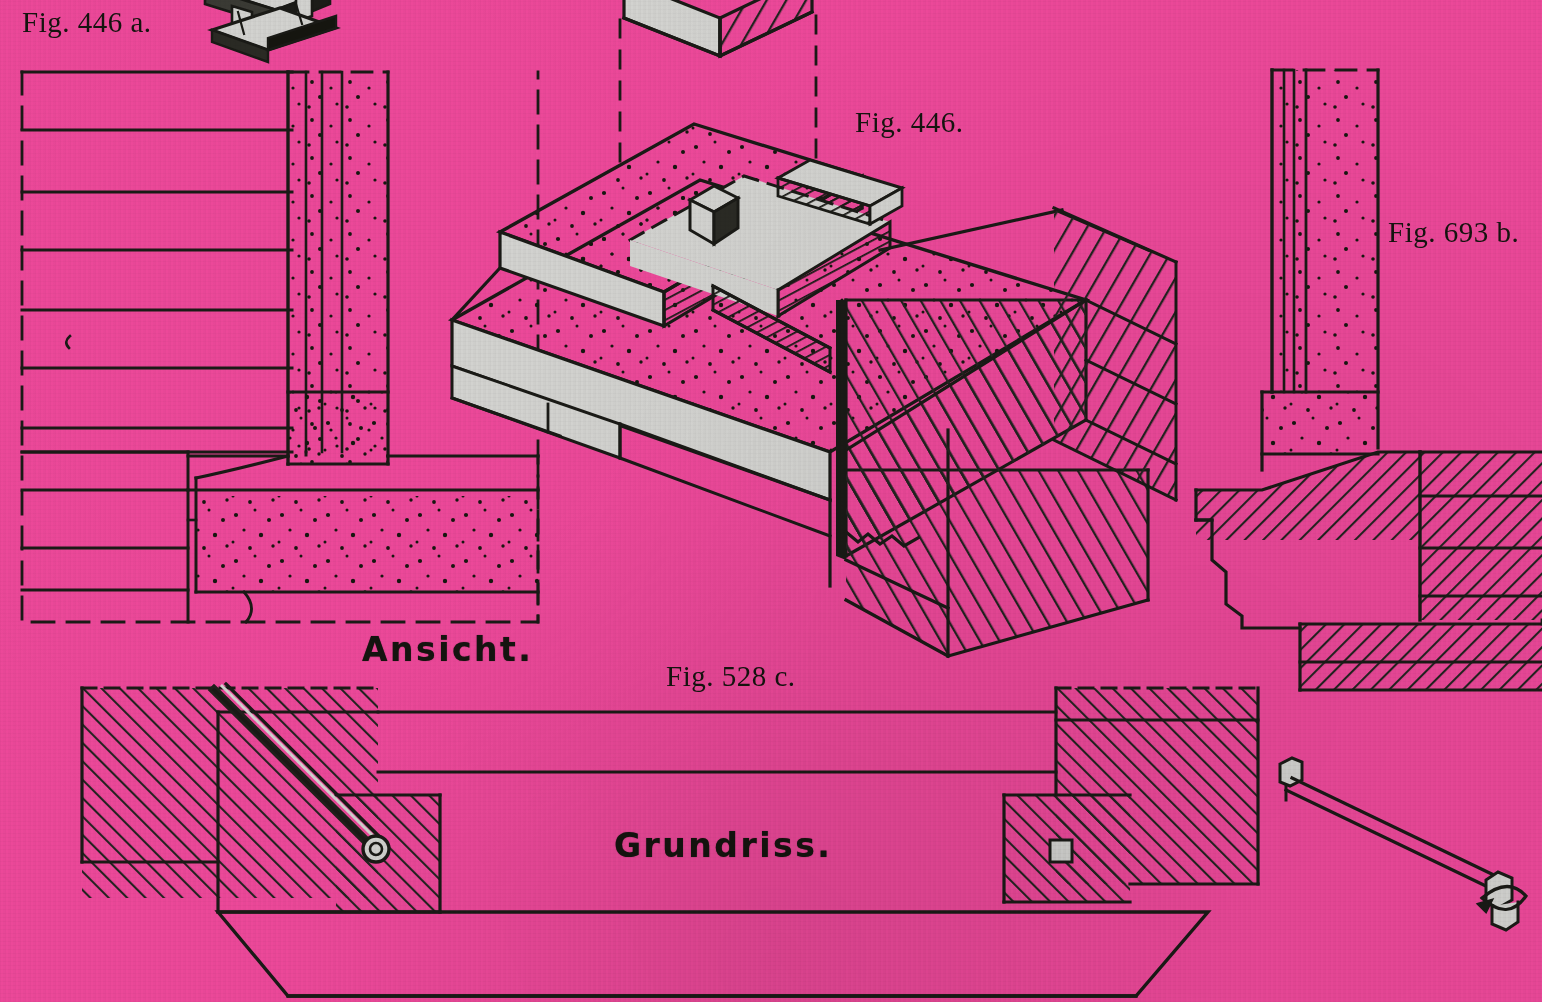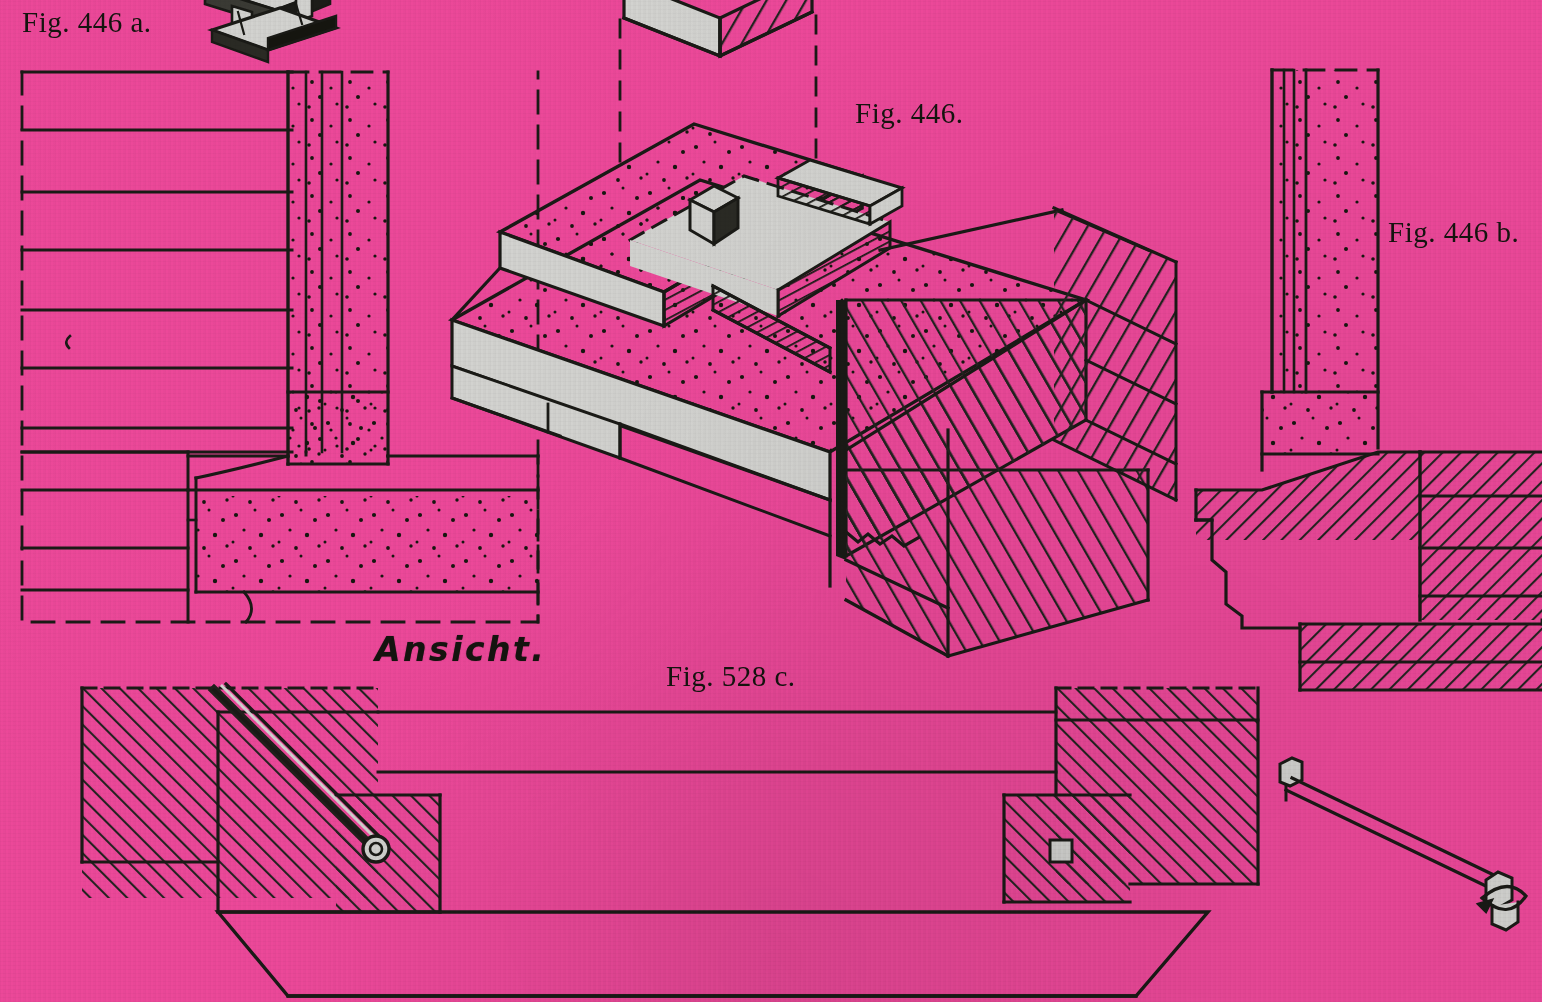--- a/index.html
+++ b/index.html
@@ -398,20 +398,21 @@
         <path d="M1492 906 L1492 924 L1506 930 L1518 922 L1518 902" fill="#d2d2cf" stroke-width="3"></path>
 
         <path d="M1482 898 q26 -22 44 -2 q-18 26 -44 2 Z" fill="none" stroke-width="3.2"></path>
         <path d="M1478 904 l14 -4 l-6 12 Z" fill="#1a1a16" stroke-width="2.4"></path>
       </g>
 
     </g>
   </svg>
 
   <div class="lbl serif" style="left:22px;top:8px;">Fig. 446 a.</div>
-  <div class="lbl serif" style="left:855px;top:99px;">Fig. 446.</div>
-  <div class="lbl serif" style="left:1388px;top:218px;">Fig. 446 b.</div>
+  <div class="lbl serif" style="left:855px;top:108px;">Fig. 446.</div>
+  <div class="lbl serif" style="left:1388px;top:218px;">Fig. 693 b.</div>
   <div class="lbl serif" style="left:666px;top:662px;">Fig. 528 c.</div>
 
-  <div class="lbl bold" style="left:375px;top:633px;font-style:italic;">Ansicht.</div>
+  <div class="lbl bold" style="left:362px;top:633px;">Ansicht.</div>
+  <div class="lbl bold" style="left:614px;top:829px;">Grundriss.</div>
 
   <div id="grain"></div>
 </div>
 
 </body></html>

